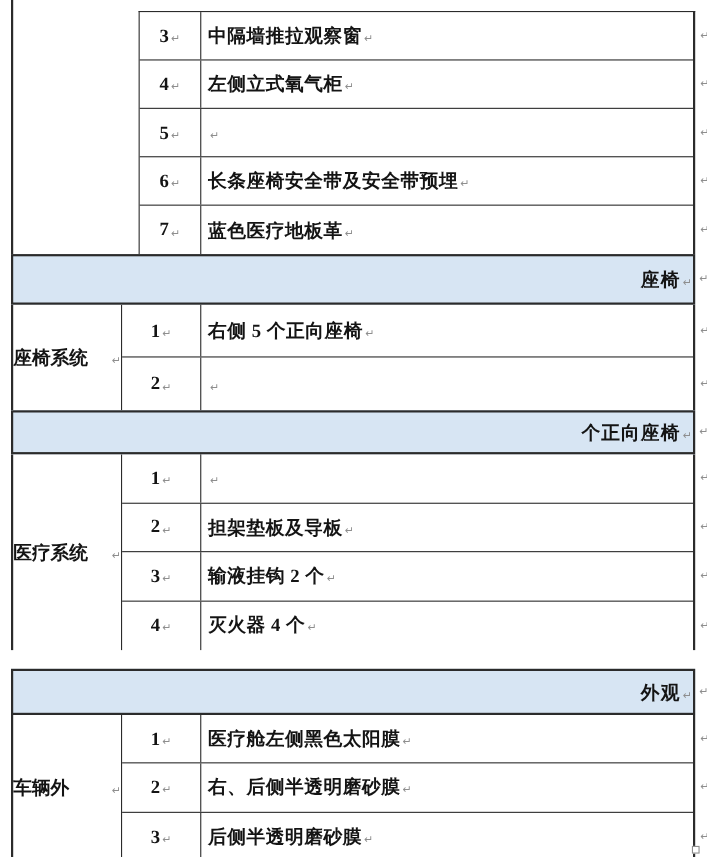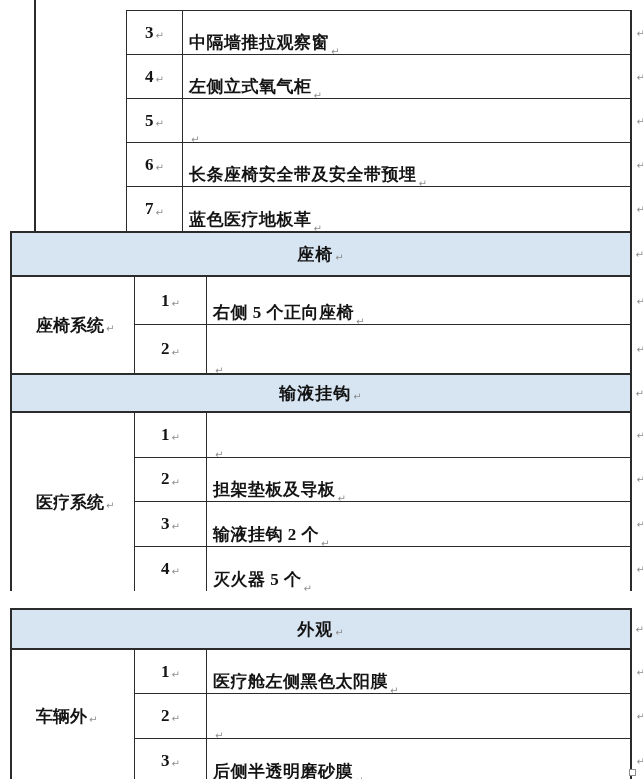--- a/index.html
+++ b/index.html
@@ -21,21 +21,21 @@
     top: 0;
     width: 622px;
   }
   
   .header-row {
     box-sizing: border-box;
     border: 2px solid var(--bc);
     background: var(--blue);
     display: flex;
     align-items: center;
-    justify-content: center;
+    justify-content: flex-end;
     position: relative;
     font-size: 17px;
     font-weight: 600;
     letter-spacing: 1px;
   }
   
   .sec {
     box-sizing: border-box;
     display: flex;
   }
@@ -50,24 +50,23 @@
     display: block;
     position: relative;
     margin-top: 10px;
   }
   .cell-left {
     box-sizing: border-box;
     width: 99px;
     border-right: 1px solid var(--bc);
     display: flex;
     align-items: center;
-    justify-content: flex-start;
+    justify-content: space-between;
     font-size: 17px;
     font-weight: 600;
-    margin-left: 24px;
   }
   .top-left {
     position: absolute;
     left: 0;
     top: -10px;
     height: calc(100% + 10px);
     width: 116px;
     border-left: 2px solid var(--bc);
     border-right: none;
   }
@@ -96,21 +95,21 @@
     align-items: center;
     justify-content: center;
     font-size: 17px;
     font-weight: 600;
   }
   .sec-top .cell-num { width: 56px; }
   .sec-std .cell-num { width: 72px; }
   .cell-text {
     flex: 1;
     display: flex;
-    align-items: flex-end;
+    align-items: center;
     padding-left: 6px;
     font-size: 17px;
     font-weight: 600;
     letter-spacing: 0.5px;
     white-space: nowrap;
     overflow: hidden;
   }
   
   .pmark {
     font-family: "DejaVu Sans", sans-serif;
@@ -232,21 +231,21 @@
             <span class="pmark">↵</span>
           </div>
           <div class="cell-text">
             <span class="pmark">↵</span>
           </div>
           <span class="rmark">↵</span>
         </div>
       </div>
     </div>
     <div class="header-row" style="height: 40px;">
-      <span class="htext">输液挂钩</span>
+      <span class="htext">个正向座椅</span>
       <span class="pmark">↵</span>
       <span class="rmark">↵</span>
     </div>
     <div class="sec sec-std">
       <div class="cell-left">
         <span class="ltext">医疗系统</span>
         <span class="pmark">↵</span>
       </div>
       <div class="rows">
         <div class="row" style="height: 44.5px;">
@@ -280,21 +279,21 @@
             <span class="pmark">↵</span>
           </div>
           <span class="rmark">↵</span>
         </div>
         <div class="row" style="height: 44.5px;">
           <div class="cell-num">
             <span class="ntext">4</span>
             <span class="pmark">↵</span>
           </div>
           <div class="cell-text">
-            <span class="ttext">灭火器 5 个</span>
+            <span class="ttext">灭火器 4 个</span>
             <span class="pmark">↵</span>
           </div>
           <span class="rmark">↵</span>
         </div>
       </div>
     </div>
     <div class="header-row" style="height: 42px; margin-top: 17px;">
       <span class="htext">外观</span>
       <span class="pmark">↵</span>
       <span class="rmark">↵</span>
@@ -315,20 +314,21 @@
             <span class="pmark">↵</span>
           </div>
           <span class="rmark">↵</span>
         </div>
         <div class="row" style="height: 44.3px;">
           <div class="cell-num">
             <span class="ntext">2</span>
             <span class="pmark">↵</span>
           </div>
           <div class="cell-text">
+            <span class="ttext">右、后侧半透明磨砂膜</span>
             <span class="pmark">↵</span>
           </div>
           <span class="rmark">↵</span>
         </div>
         <div class="row" style="height: 44.3px;">
           <div class="cell-num">
             <span class="ntext">3</span>
             <span class="pmark">↵</span>
           </div>
           <div class="cell-text">

